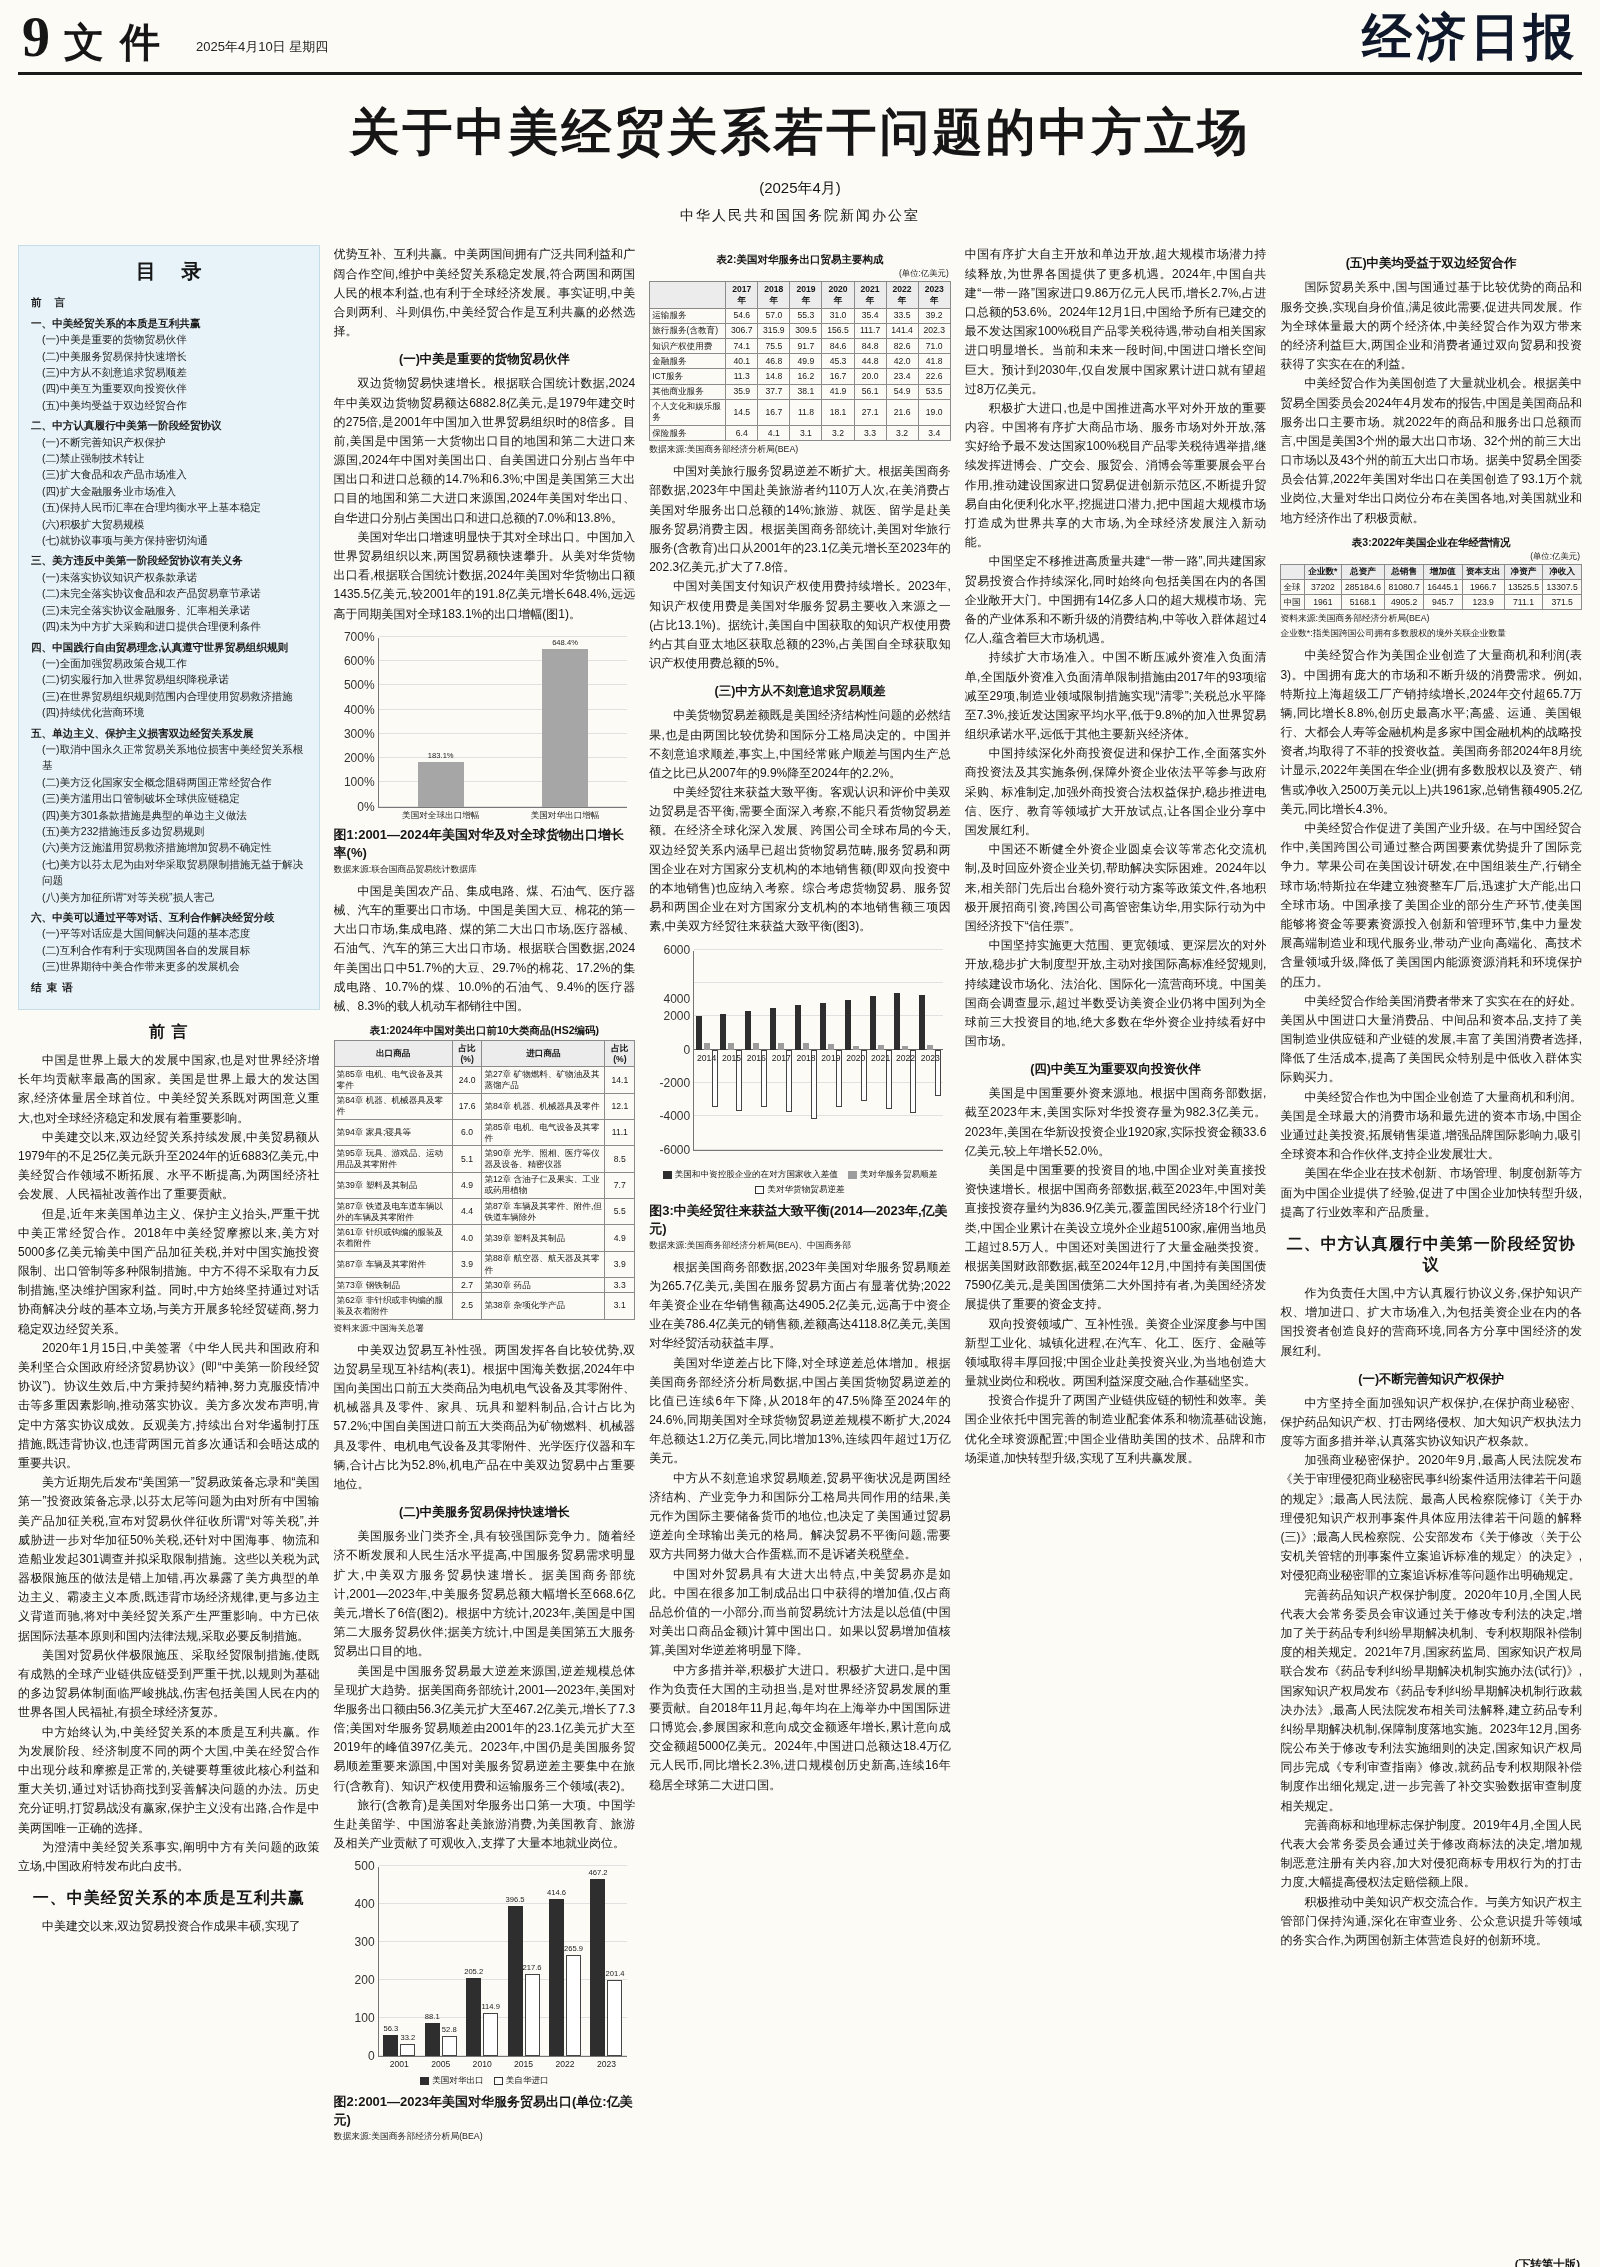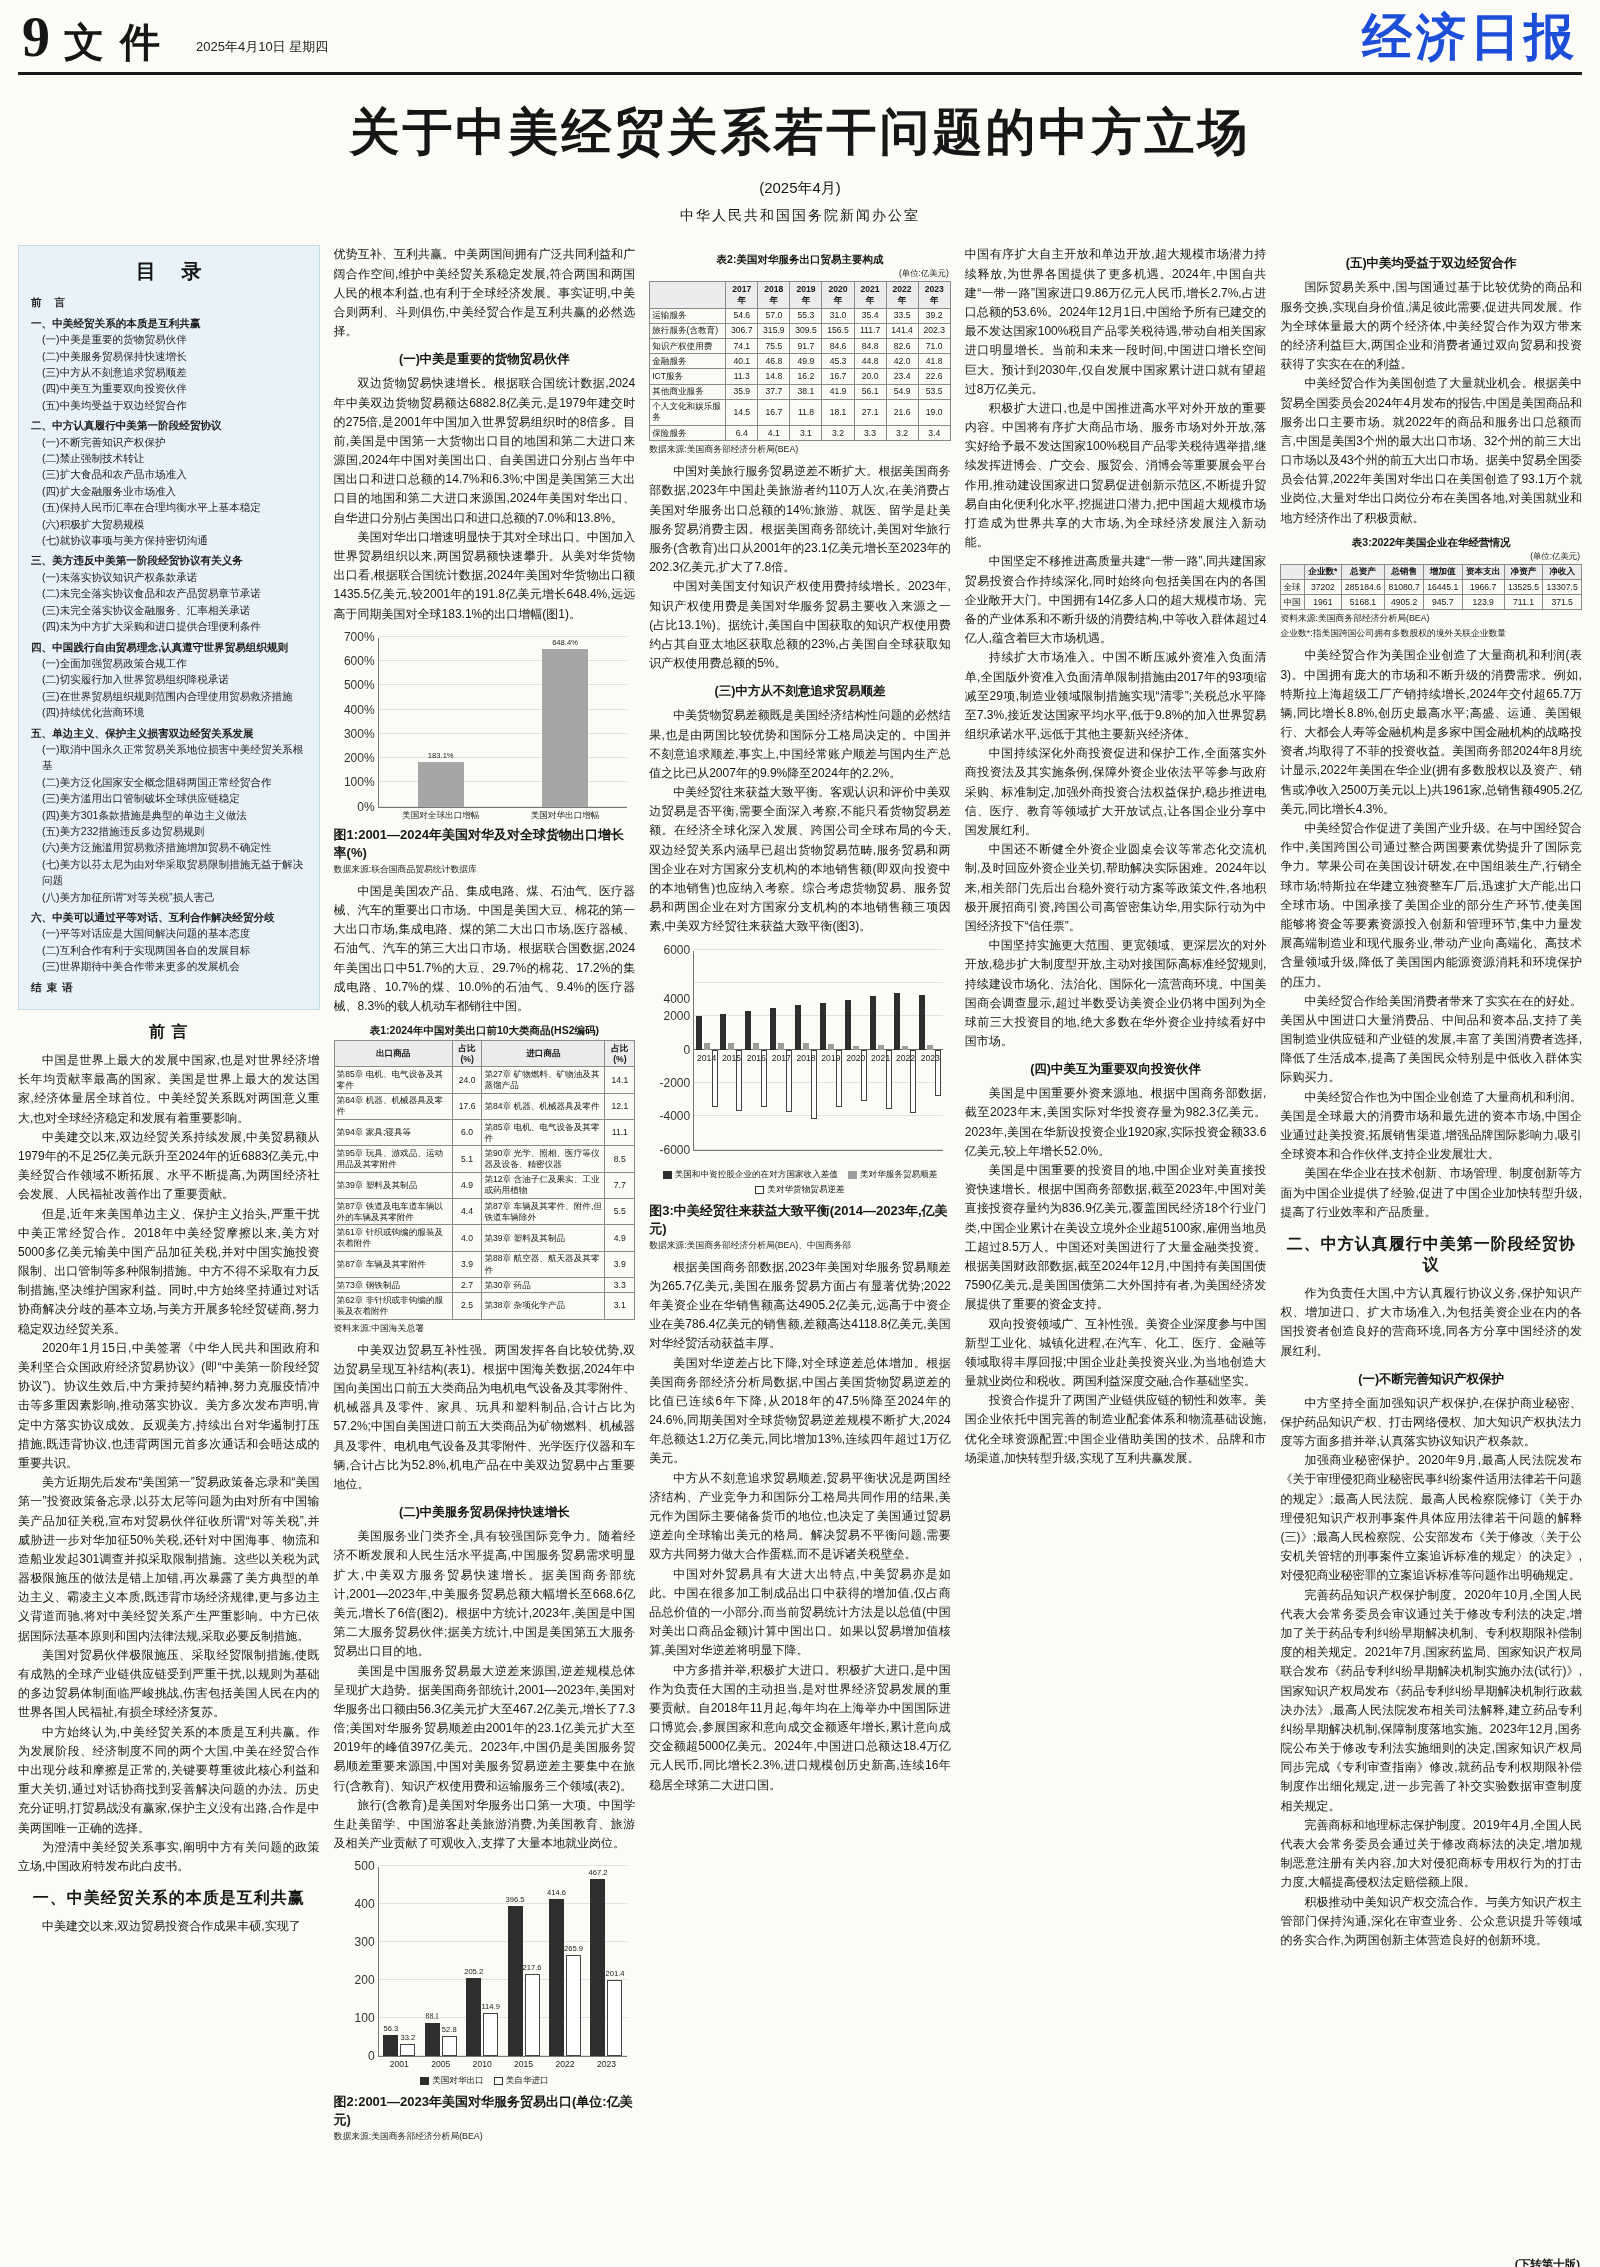--- a/index.html
+++ b/index.html
@@ -5,21 +5,21 @@
   *{margin:0;padding:0;box-sizing:border-box;}
   html,body{background:#e8e6e0;}
   body{font-family:"Liberation Sans","DejaVu Sans",sans-serif;color:#161616;}
   .page{width:1600px;height:2267px;background:#fcfbf6;margin:0 auto;padding:8px 18px 10px;position:relative;overflow:hidden;}
   
   .topbar{display:flex;justify-content:space-between;align-items:flex-end;padding:4px 4px 10px;border-bottom:3px solid #1a1a1a;}
   .topbar-left{display:flex;align-items:flex-end;}
   .pagenum{font-family:"Liberation Serif","DejaVu Serif",serif;font-size:56px;font-weight:900;line-height:.9;}
   .sectionname{font-size:40px;font-weight:900;letter-spacing:16px;margin-left:14px;line-height:1;}
   .dateline{font-size:13px;margin-left:20px;margin-bottom:6px;color:#222;}
-  .masthead{font-family:"Liberation Serif","DejaVu Serif",serif;font-size:50px;font-weight:900;color:#1d4ed8;letter-spacing:4px;line-height:1;}
+  .masthead{font-family:"Liberation Serif","DejaVu Serif",serif;font-size:50px;font-weight:900;color:#0f172a;letter-spacing:4px;line-height:1;}
   
   .titleblock{text-align:center;padding:24px 0 12px;}
   .maintitle{font-size:50px;font-weight:900;letter-spacing:3px;}
   .subdate{font-size:15px;margin-top:13px;}
   .author{font-size:14px;margin-top:9px;letter-spacing:2px;}
   
   .cols{display:flex;gap:14px;height:2028px;overflow:hidden;margin-top:8px;}
   .col{flex:1 1 0;overflow:hidden;position:relative;}
   p.body{font-size:12px;line-height:1.6;text-align:justify;text-indent:2em;}
   p.body.ni{text-indent:0;}
@@ -261,21 +261,21 @@
             <div class="grid" style="bottom: 152px;"></div>
             <span class="ytick" style="bottom: 152px;">400</span>
             <div class="grid" style="bottom: 190px;"></div>
             <span class="ytick" style="bottom: 190px;">500</span>
             <div class="bar" style="width: 15px; height: 21.394px; left: calc(8.33333% - 16px); bottom: 0px; background: rgb(46, 46, 46);"></div>
             <span class="blabel" style="left: calc(8.33333% - 8.5px); bottom: 23.394px;">56.3</span>
             <div class="bar" style="width: 15px; height: 12.616px; left: calc(8.33333% + 1px); bottom: 0px; background: rgb(255, 255, 255); border: 1px solid rgb(68, 68, 68);"></div>
             <span class="blabel" style="left: calc(8.33333% + 8.5px); bottom: 14.616px;">33.2</span>
             <span class="xlab" style="left: 8.33333%;">2001</span>
             <div class="bar" style="width: 15px; height: 33.478px; left: calc(25% - 16px); bottom: 0px; background: rgb(46, 46, 46);"></div>
-            <span class="blabel" style="left: calc(25% - 8.5px); bottom: 35.478px; font-family: Liberation Serif, serif;">88.1</span>
+            <span class="blabel" style="left: calc(25% - 8.5px); bottom: 35.478px;">88.1</span>
             <div class="bar" style="width: 15px; height: 20.064px; left: calc(25% + 1px); bottom: 0px; background: rgb(255, 255, 255); border: 1px solid rgb(68, 68, 68);"></div>
             <span class="blabel" style="left: calc(25% + 8.5px); bottom: 22.064px;">52.8</span>
             <span class="xlab" style="left: 25%;">2005</span>
             <div class="bar" style="width: 15px; height: 77.976px; left: calc(41.6667% - 16px); bottom: 0px; background: rgb(46, 46, 46);"></div>
             <span class="blabel" style="left: calc(41.6667% - 8.5px); bottom: 79.976px;">205.2</span>
             <div class="bar" style="width: 15px; height: 43.662px; left: calc(41.6667% + 1px); bottom: 0px; background: rgb(255, 255, 255); border: 1px solid rgb(68, 68, 68);"></div>
             <span class="blabel" style="left: calc(41.6667% + 8.5px); bottom: 45.662px;">114.9</span>
             <span class="xlab" style="left: 41.6667%;">2010</span>
             <div class="bar" style="width: 15px; height: 150.67px; left: calc(58.3333% - 16px); bottom: 0px; background: rgb(46, 46, 46);"></div>
             <span class="blabel" style="left: calc(58.3333% - 8.5px); bottom: 152.67px;">396.5</span>

